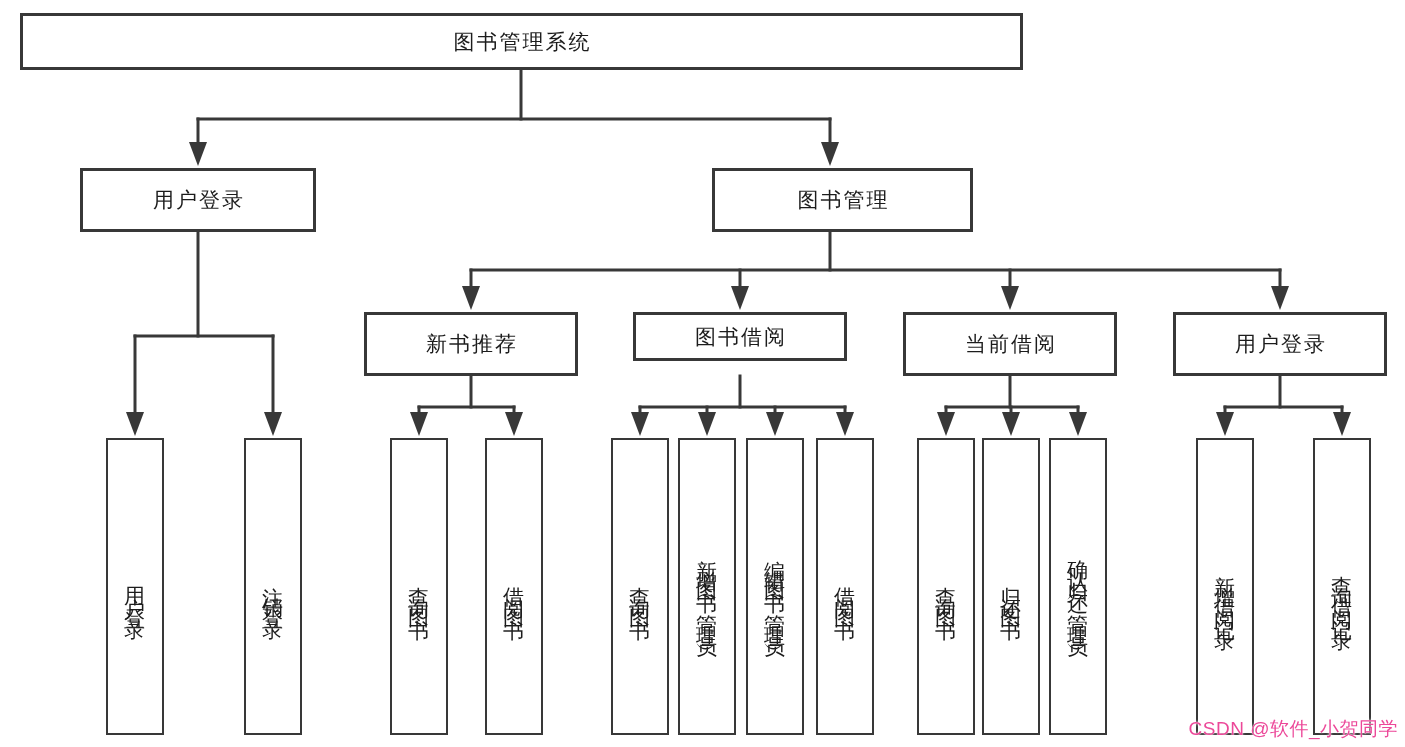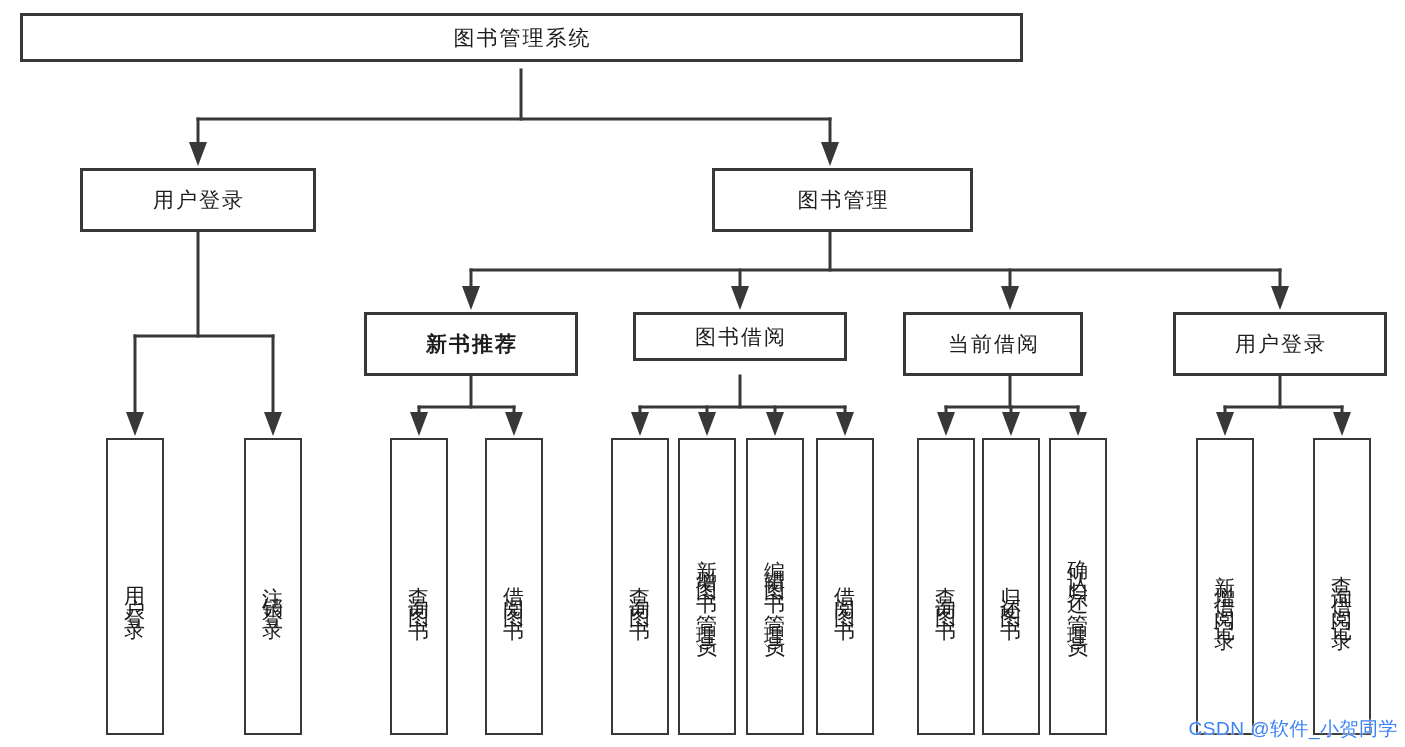--- a/index.html
+++ b/index.html
@@ -15,21 +15,21 @@
   .node{font-size:21px;letter-spacing:2px;font-weight:500;}
   .node span{margin-right:-2px;white-space:nowrap;}
   .leaf{border-width:2.5px;}
   .leaf span{
     writing-mode:vertical-rl;text-orientation:mixed;
     font-size:21px;line-height:1;letter-spacing:11px;margin-bottom:-11px;
     font-weight:500;white-space:nowrap;
   }
   .watermark{
     position:absolute;right:7px;bottom:5px;z-index:5;
-    font-size:19px;color:#3b82f6;letter-spacing:.5px;
+    font-size:19px;color:#ec4899;letter-spacing:.5px;
     text-shadow:0 0 3px #ffffff,0 0 1px #ffffff;
   }
 </style>
 </head>
 <body>
 
 <div class="canvas">
 
   <svg class="wires" width="1405" height="747" viewBox="0 0 1405 747">
     <g stroke="#383838" stroke-width="3" fill="none" stroke-linecap="square">
@@ -90,38 +90,38 @@
       <polygon points="766,412 784,412 775,436"></polygon>
       <polygon points="836,412 854,412 845,436"></polygon>
       <polygon points="937,412 955,412 946,436"></polygon>
       <polygon points="1002,412 1020,412 1011,436"></polygon>
       <polygon points="1069,412 1087,412 1078,436"></polygon>
       <polygon points="1216,412 1234,412 1225,436"></polygon>
       <polygon points="1333,412 1351,412 1342,436"></polygon>
     </g>
   </svg>
 
-  <div class="box node" style="left:20px;top:13px;width:1003px;height:49px;">
+  <div class="box node" style="left:20px;top:13px;width:1003px;height:57px;">
     <span>图书管理系统</span>
   </div>
 
   <div class="box node" style="left:80px;top:168px;width:236px;height:64px;">
     <span>用户登录</span>
   </div>
   <div class="box node" style="left:712px;top:168px;width:261px;height:64px;">
     <span>图书管理</span>
   </div>
 
-  <div class="box node" style="left:364px;top:312px;width:214px;height:64px;font-weight:bold;">
+  <div class="box node" style="left:364px;top:312px;width:214px;height:64px;">
     <span>新书推荐</span>
   </div>
   <div class="box node" style="left:633px;top:312px;width:214px;height:49px;">
     <span>图书借阅</span>
   </div>
-  <div class="box node" style="left:903px;top:312px;width:180px;height:64px;">
+  <div class="box node" style="left:903px;top:312px;width:214px;height:64px;">
     <span>当前借阅</span>
   </div>
   <div class="box node" style="left:1173px;top:312px;width:214px;height:64px;">
     <span>用户登录</span>
   </div>
 
   <div class="box leaf" style="left:106px;top:438px;width:58px;height:297px;">
     <span>用户登录</span>
   </div>
   <div class="box leaf" style="left:244px;top:438px;width:58px;height:297px;">

